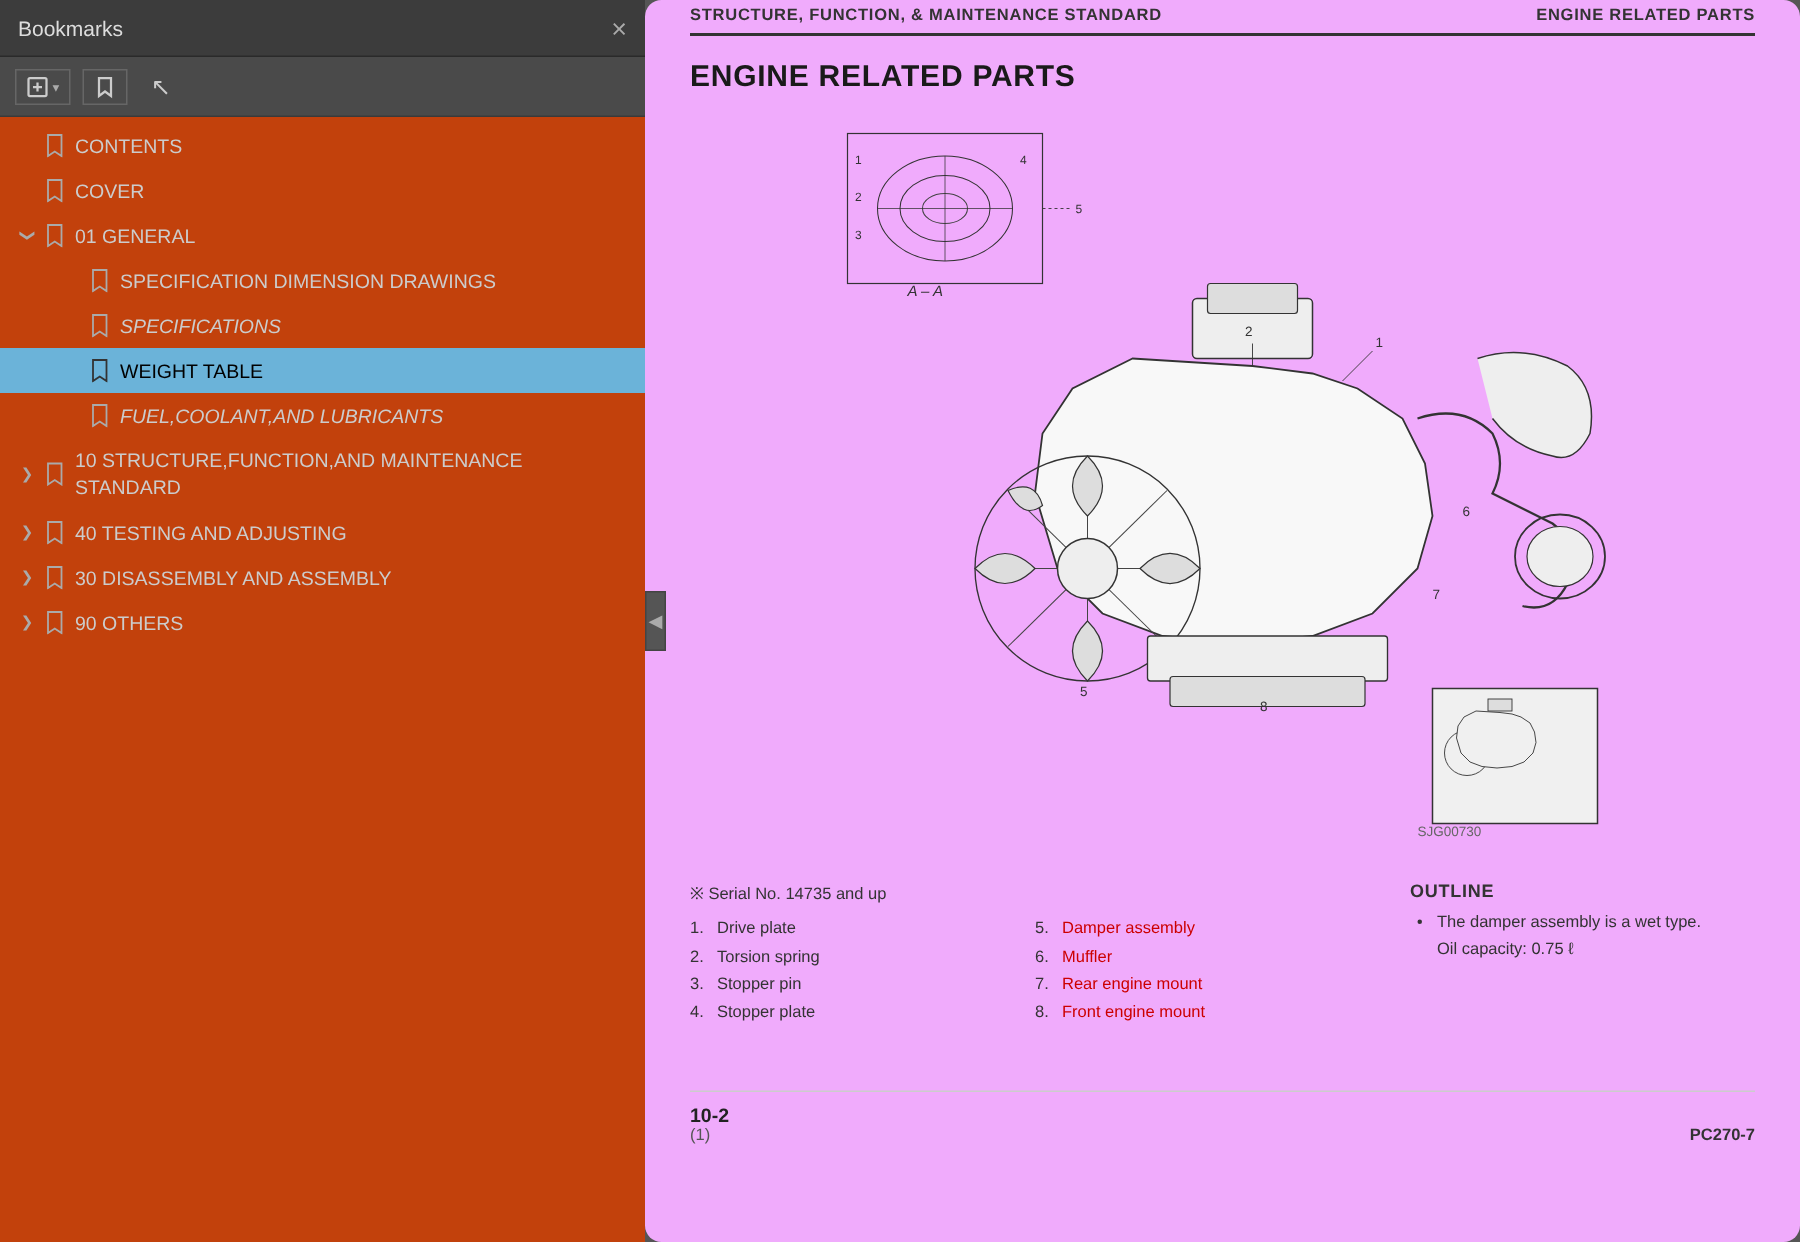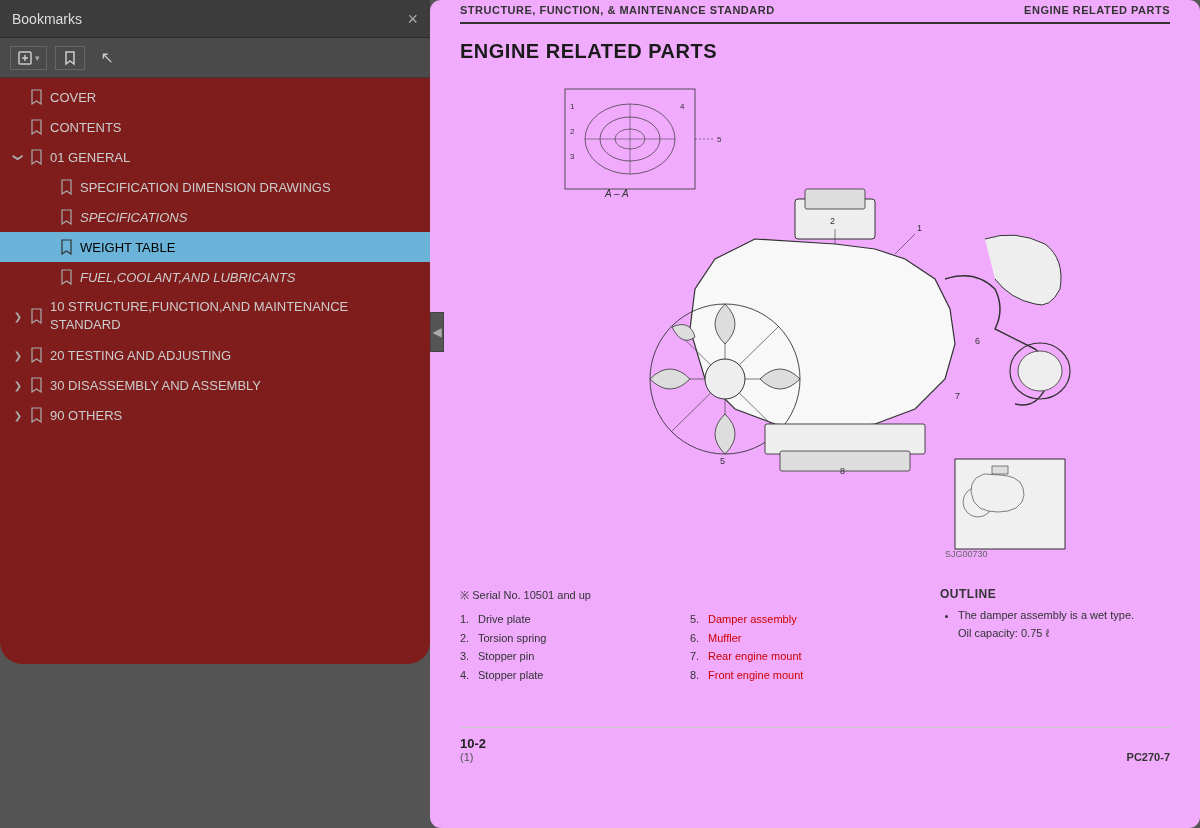--- a/index.html
+++ b/index.html
@@ -2,26 +2,25 @@
 <html><head>
   <meta charset="utf-8">
   <style>
     * { margin: 0; padding: 0; box-sizing: border-box; }
     body { width: 1200px; height: 828px; display: flex; font-family: Arial, sans-serif; overflow: hidden; background: #555; }
 
     
     #left-panel {
       width: 430px;
       min-width: 430px;
-      background: #7f1d1d;
+      background: #c2410c;
       display: flex;
       flex-direction: column;
-      height: 664px;
+      height: 828px;
       position: relative;
-      border-radius: 22px;
     }
 
     #bookmarks-header {
       background: #3c3c3c;
       padding: 8px 12px;
       display: flex;
       align-items: center;
       justify-content: space-between;
       border-bottom: 1px solid #2a2a2a;
       height: 38px;
@@ -306,31 +305,31 @@
 
   <div id="bookmark-list">
 
     <div class="bookmark-item">
       <span class="expand-arrow empty"></span>
       <span class="bookmark-icon">
         <svg viewBox="0 0 13 16" fill="none" stroke="#aaa" stroke-width="1.2">
             <path d="M2 1 h9 v14 l-4.5-3 -4.5 3 Z"></path>
           </svg>
       </span>
+      <span class="bookmark-label">CONTENTS</span>
+    </div>
+
+    <div class="bookmark-item">
+      <span class="expand-arrow empty"></span>
+      <span class="bookmark-icon">
+        <svg viewBox="0 0 13 16" fill="none" stroke="#aaa" stroke-width="1.2">
+            <path d="M2 1 h9 v14 l-4.5-3 -4.5 3 Z"></path>
+          </svg>
+      </span>
       <span class="bookmark-label">COVER</span>
-    </div>
-
-    <div class="bookmark-item">
-      <span class="expand-arrow empty"></span>
-      <span class="bookmark-icon">
-        <svg viewBox="0 0 13 16" fill="none" stroke="#aaa" stroke-width="1.2">
-            <path d="M2 1 h9 v14 l-4.5-3 -4.5 3 Z"></path>
-          </svg>
-      </span>
-      <span class="bookmark-label">CONTENTS</span>
     </div>
 
     <div class="bookmark-item">
       <span class="expand-arrow expanded"></span>
       <span class="bookmark-icon">
         <svg viewBox="0 0 13 16" fill="none" stroke="#aaa" stroke-width="1.2">
             <path d="M2 1 h9 v14 l-4.5-3 -4.5 3 Z"></path>
           </svg>
       </span>
       <span class="bookmark-label">01 GENERAL</span>
@@ -386,21 +385,21 @@
       <span class="bookmark-label" style="white-space: normal; line-height:1.4;">10 STRUCTURE,FUNCTION,AND MAINTENANCE STANDARD</span>
     </div>
 
     <div class="bookmark-item">
       <span class="expand-arrow collapsed"></span>
       <span class="bookmark-icon">
         <svg viewBox="0 0 13 16" fill="none" stroke="#aaa" stroke-width="1.2">
             <path d="M2 1 h9 v14 l-4.5-3 -4.5 3 Z"></path>
           </svg>
       </span>
-      <span class="bookmark-label">20 TESTING AND ADJUSTING</span>
+      <span class="bookmark-label">40 TESTING AND ADJUSTING</span>
     </div>
 
     <div class="bookmark-item">
       <span class="expand-arrow collapsed"></span>
       <span class="bookmark-icon">
         <svg viewBox="0 0 13 16" fill="none" stroke="#aaa" stroke-width="1.2">
             <path d="M2 1 h9 v14 l-4.5-3 -4.5 3 Z"></path>
           </svg>
       </span>
       <span class="bookmark-label">30 DISASSEMBLY AND ASSEMBLY</span>
@@ -503,21 +502,21 @@
         </g>
 
         <text x="50" y="118" font-size="10" fill="#333" font-style="italic">A – A</text>
 
         <text x="390" y="478" font-size="9" fill="#666">SJG00730</text>
       </svg>
     </div>
 
     <div style="display:flex; gap:20px; margin-top:4px;">
       <div style="flex:2;">
-        <div id="serial-note" style="font-size:11px; color:#333; margin-bottom:8px;">※  Serial No. 10501 and up</div>
+        <div id="serial-note" style="font-size:11px; color:#333; margin-bottom:8px;">※  Serial No. 14735 and up</div>
         <div id="parts-columns">
           <div class="parts-col">
             <div class="part-item">
               <span class="part-num">1.</span>
               <span>Drive plate</span>
             </div>
             <div class="part-item">
               <span class="part-num">2.</span>
               <span>Torsion spring</span>
             </div>

